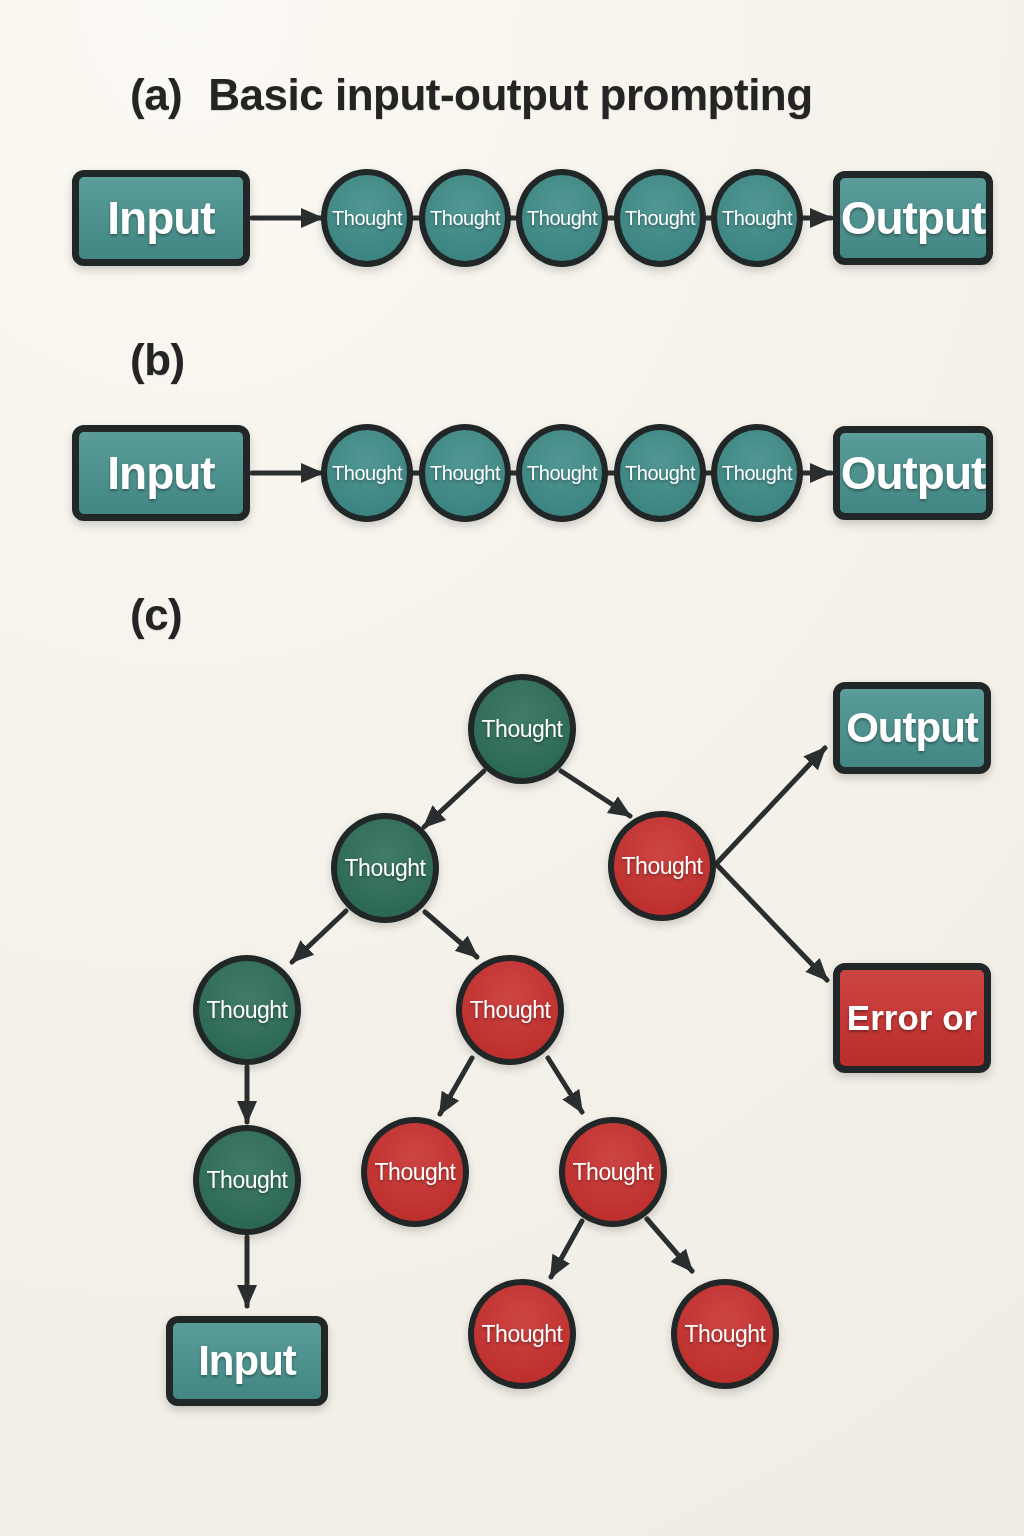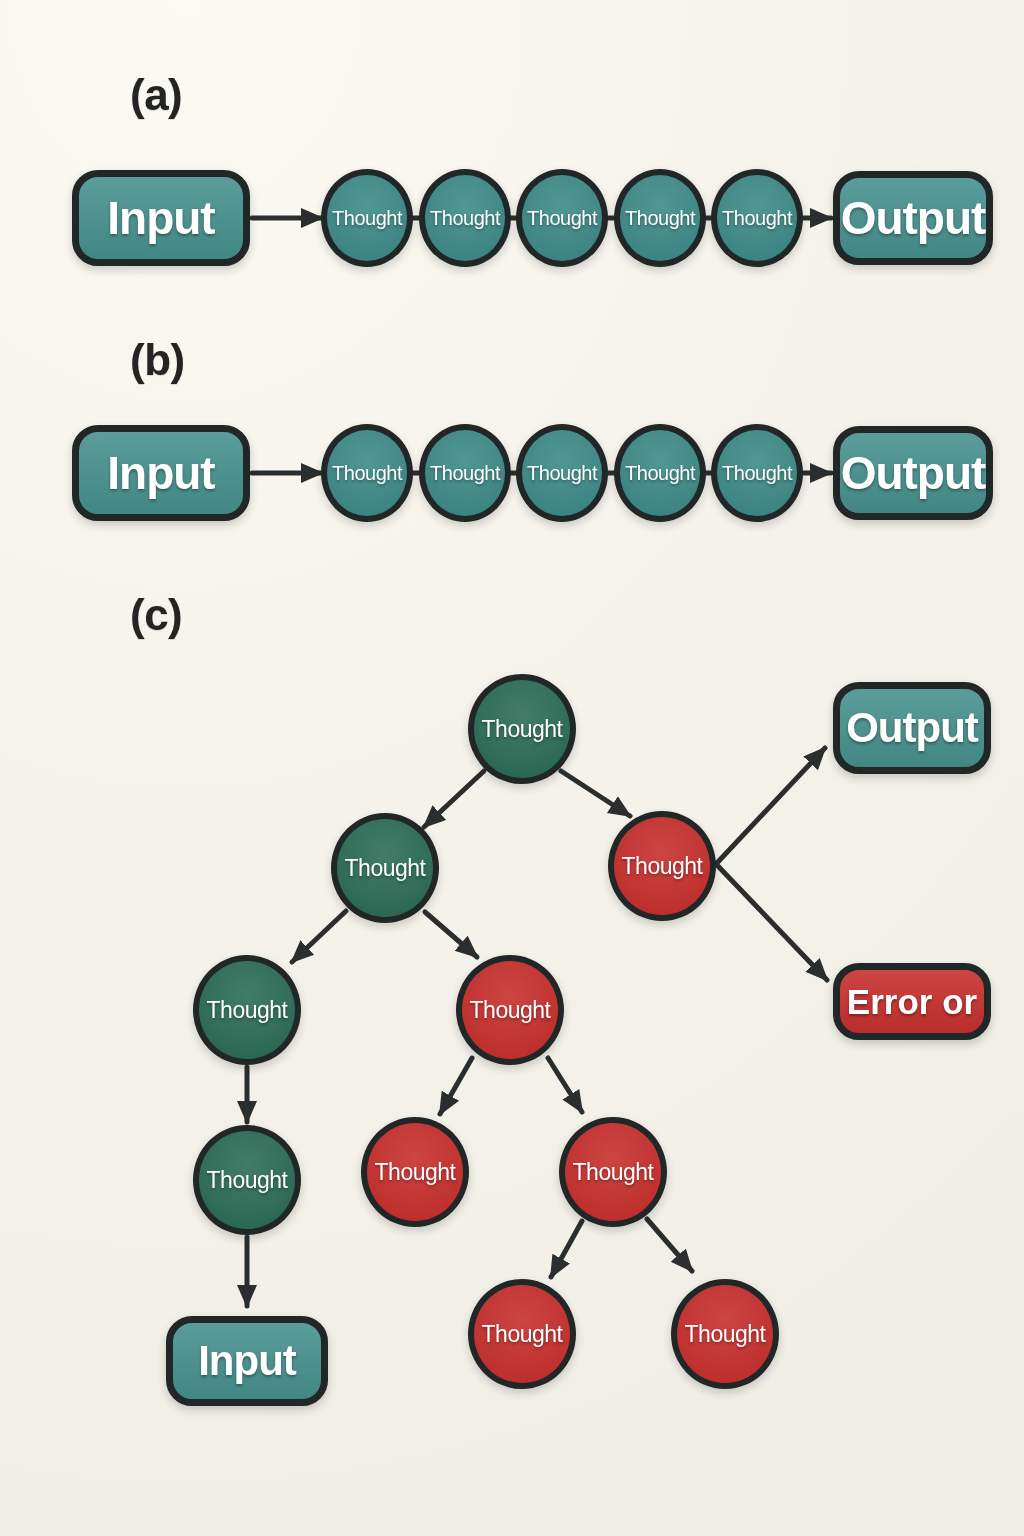--- a/index.html
+++ b/index.html
@@ -8,21 +8,21 @@
     background:radial-gradient(140% 110% at 18% 0%, #fbf9f3 0%, #f6f3ec 45%, #f0ede5 100%);
     font-family:"Liberation Sans", sans-serif;
   }
   .title{
     position:absolute;left:130px;display:flex;gap:26px;
     font-size:44px;font-weight:700;color:var(--title);letter-spacing:-0.5px;
     text-shadow:0 1px 1px rgba(0,0,0,0.15);white-space:nowrap;
   }
   .box{
     position:absolute;box-sizing:border-box;display:flex;align-items:center;justify-content:center;
-    border:7px solid var(--border);border-radius:26px;color:#fff;
+    border:7px solid var(--border);border-radius:12px;color:#fff;
     box-shadow:0 4px 8px rgba(40,40,40,0.22);
     text-shadow:0 2px 3px rgba(0,0,0,0.35);letter-spacing:-1px;white-space:nowrap;
     background-image:linear-gradient(180deg, rgba(255,255,255,0.10), rgba(0,0,0,0.07));
   }
   .box-lg{font-size:46px;font-weight:700;}
   .box-md{font-size:42px;font-weight:700;}
   .box-sm{font-size:35px;font-weight:700;letter-spacing:0;}
   .node{
     position:absolute;box-sizing:border-box;display:flex;align-items:center;justify-content:center;
     border:6px solid var(--border);border-radius:50%;color:#fff;font-weight:400;
@@ -66,20 +66,21 @@
         <line x1="472" y1="1058" x2="440" y2="1114" stroke="var(--arrow)" stroke-width="5" stroke-linecap="round" marker-end="url(#ah)"></line>
         <line x1="548" y1="1058" x2="582" y2="1112" stroke="var(--arrow)" stroke-width="5" stroke-linecap="round" marker-end="url(#ah)"></line>
         <line x1="247" y1="1237" x2="247" y2="1306" stroke="var(--arrow)" stroke-width="5" stroke-linecap="round" marker-end="url(#ah)"></line>
         <line x1="582" y1="1221" x2="551" y2="1277" stroke="var(--arrow)" stroke-width="5" stroke-linecap="round" marker-end="url(#ah)"></line>
         <line x1="647" y1="1219" x2="692" y2="1271" stroke="var(--arrow)" stroke-width="5" stroke-linecap="round" marker-end="url(#ah)"></line>
       </g>
   </svg>
 
   <div class="title" style="top:70px">
     <span>(a)</span>
+    <span>Basic input-output prompting</span>
   </div>
 
   <div class="title" style="top:335px">
     <span>(b)</span>
   </div>
 
   <div class="title" style="top:590px">
     <span>(c)</span>
   </div>
 
@@ -102,16 +103,16 @@
       <div class="node node-tree fill-green" style="left: 331px; top: 813px; width: 108px; height: 110px;">Thought</div>
       <div class="node node-tree fill-red" style="left: 608px; top: 811px; width: 108px; height: 110px;">Thought</div>
       <div class="node node-tree fill-green" style="left: 193px; top: 955px; width: 108px; height: 110px;">Thought</div>
       <div class="node node-tree fill-red" style="left: 456px; top: 955px; width: 108px; height: 110px;">Thought</div>
       <div class="node node-tree fill-green" style="left: 193px; top: 1125px; width: 108px; height: 110px;">Thought</div>
       <div class="node node-tree fill-red" style="left: 361px; top: 1117px; width: 108px; height: 110px;">Thought</div>
       <div class="node node-tree fill-red" style="left: 559px; top: 1117px; width: 108px; height: 110px;">Thought</div>
       <div class="node node-tree fill-red" style="left: 468px; top: 1279px; width: 108px; height: 110px;">Thought</div>
       <div class="node node-tree fill-red" style="left: 671px; top: 1279px; width: 108px; height: 110px;">Thought</div>
       <div class="box box-md fill-tealbox" style="left: 833px; top: 682px; width: 158px; height: 92px;">Output</div>
-      <div class="box box-sm fill-red" style="left: 833px; top: 963px; width: 158px; height: 77px;">Error or</div>
+      <div class="box box-sm fill-red" style="left: 833px; top: 963px; width: 158px; height: 110px;">Error or</div>
       <div class="box box-md fill-tealbox" style="left: 166px; top: 1316px; width: 162px; height: 90px;">Input</div>
     </div>
 </div>
 
 </body></html>

